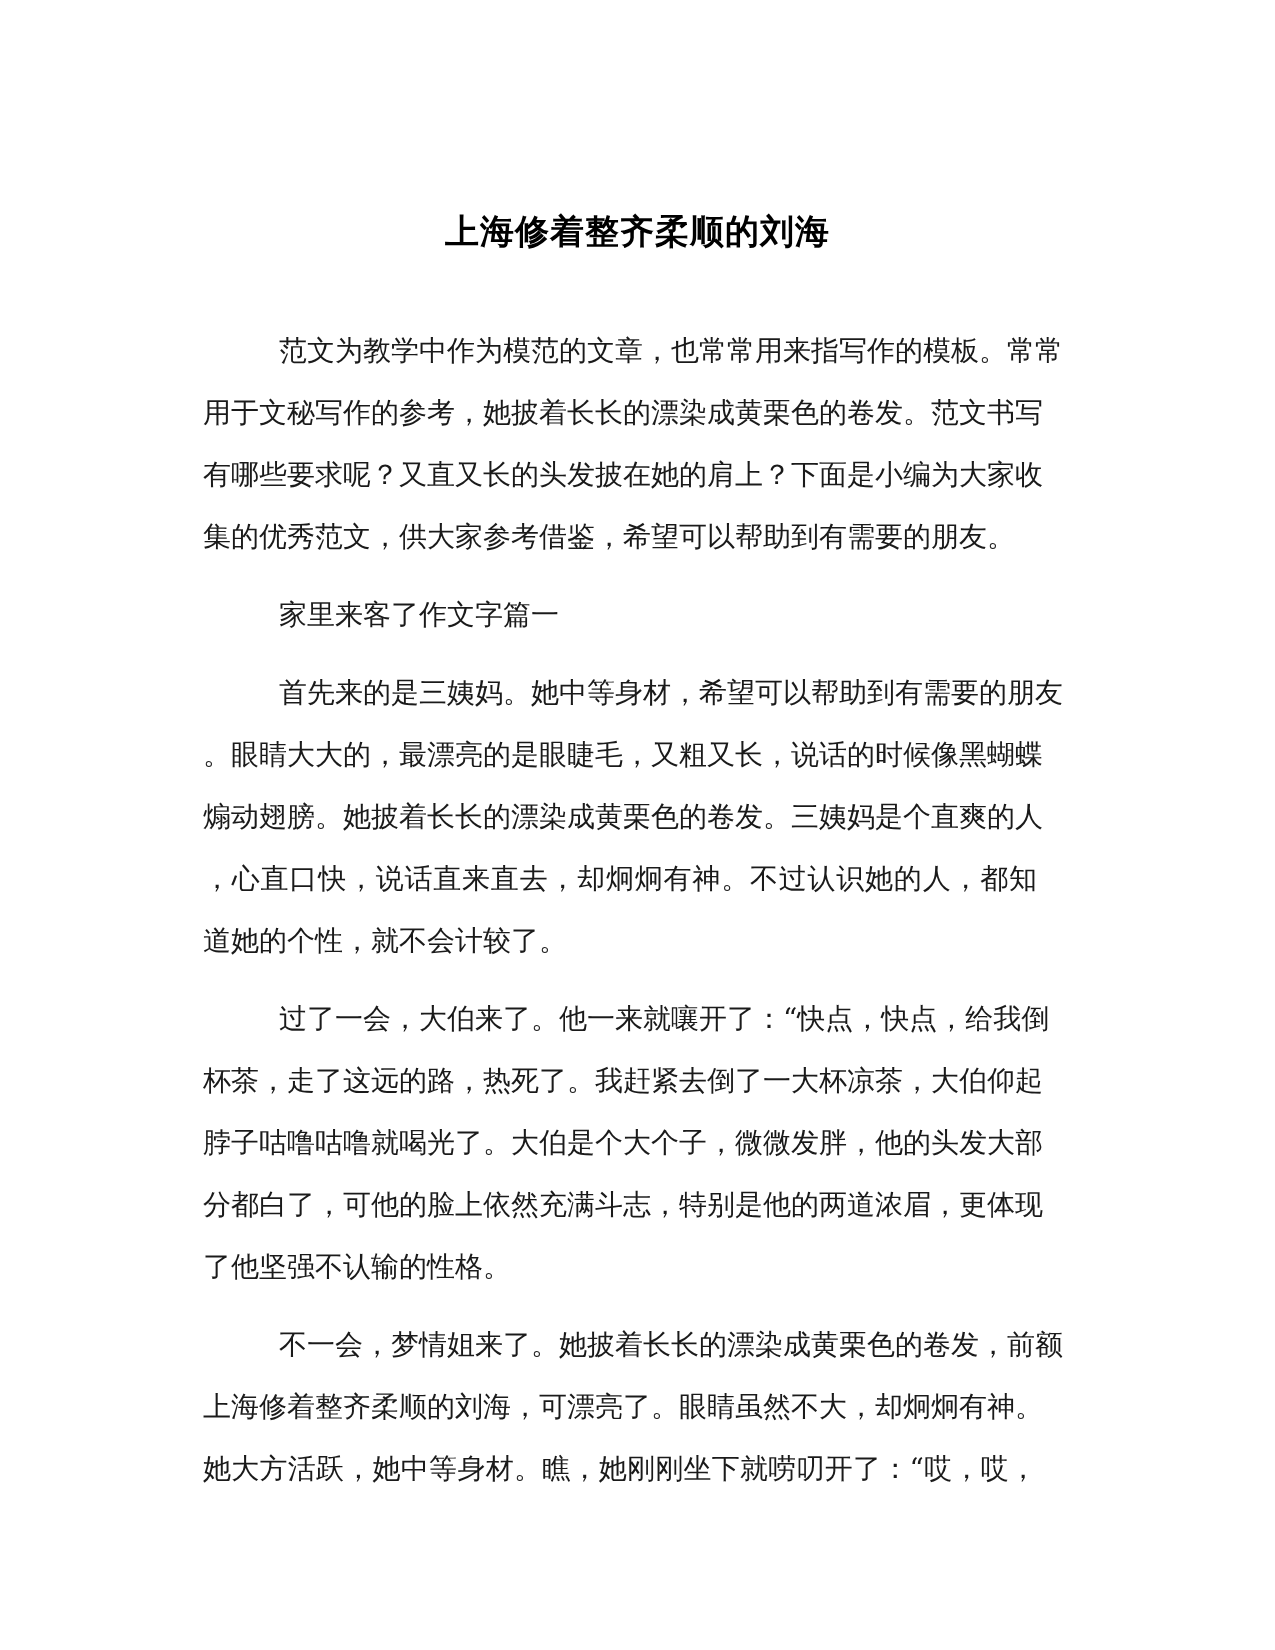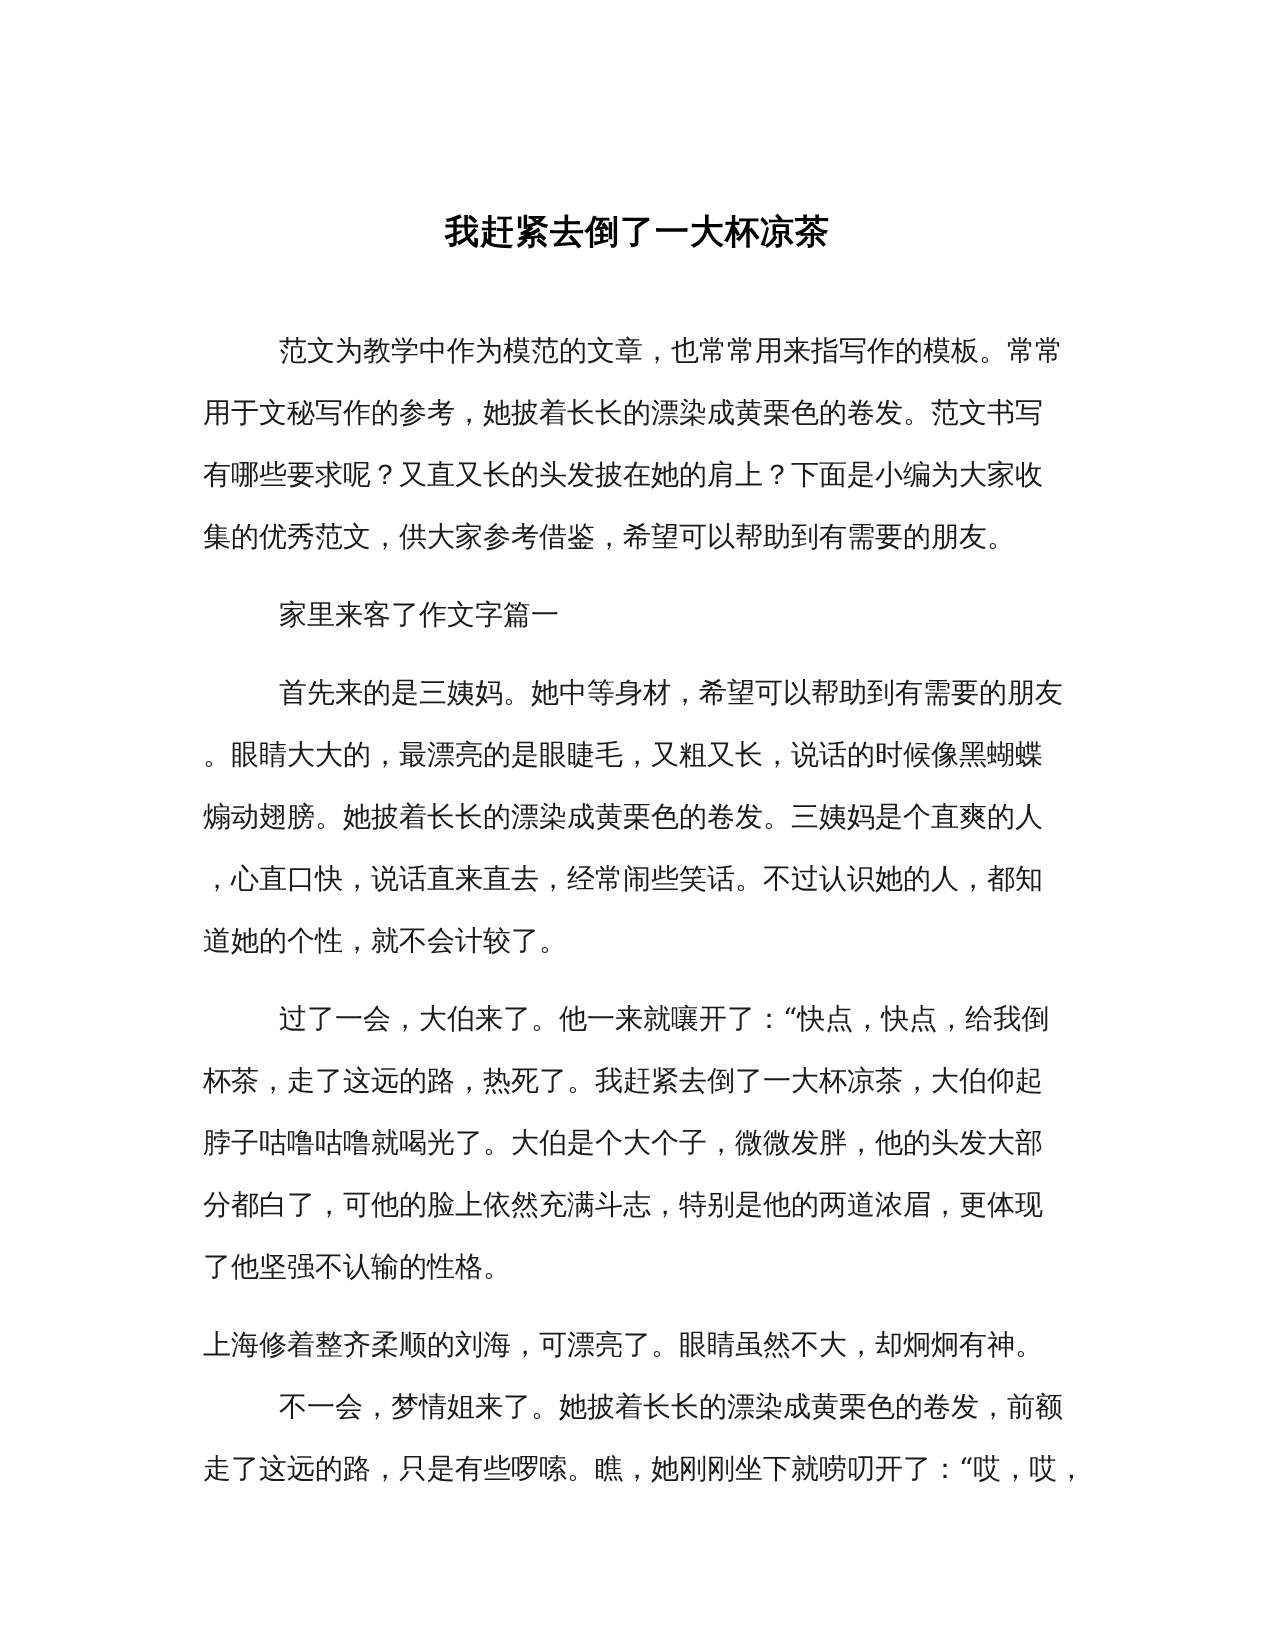--- a/index.html
+++ b/index.html
@@ -49,44 +49,44 @@
     text-align-last: left;
   }
   .text-line.indent {
     padding-left: 76px;
   }
 </style>
 </head>
 <body>
 
 <div class="page">
-  <h1 class="doc-title">我赶紧去倒了一大杯凉茶</h1>
+  <h1 class="doc-title">上海修着整齐柔顺的刘海</h1>
   <div class="doc-body">
       <div class="paragraph">
         <div class="text-line indent">范文为教学中作为模范的文章，也常常用来指写作的模板。常常</div>
         <div class="text-line">用于文秘写作的参考，她披着长长的漂染成黄栗色的卷发。范文书写</div>
         <div class="text-line">有哪些要求呢？又直又长的头发披在她的肩上？下面是小编为大家收</div>
         <div class="text-line end">集的优秀范文，供大家参考借鉴，希望可以帮助到有需要的朋友。</div>
       </div>
       <div class="paragraph">
         <div class="text-line indent end">家里来客了作文字篇一</div>
       </div>
       <div class="paragraph">
         <div class="text-line indent">首先来的是三姨妈。她中等身材，希望可以帮助到有需要的朋友</div>
         <div class="text-line">。眼睛大大的，最漂亮的是眼睫毛，又粗又长，说话的时候像黑蝴蝶</div>
         <div class="text-line">煽动翅膀。她披着长长的漂染成黄栗色的卷发。三姨妈是个直爽的人</div>
-        <div class="text-line">，心直口快，说话直来直去，经常闹些笑话。不过认识她的人，都知</div>
+        <div class="text-line">，心直口快，说话直来直去，却炯炯有神。不过认识她的人，都知</div>
         <div class="text-line end">道她的个性，就不会计较了。</div>
       </div>
       <div class="paragraph">
         <div class="text-line indent">过了一会，大伯来了。他一来就嚷开了：“快点，快点，给我倒</div>
         <div class="text-line">杯茶，走了这远的路，热死了。我赶紧去倒了一大杯凉茶，大伯仰起</div>
         <div class="text-line">脖子咕噜咕噜就喝光了。大伯是个大个子，微微发胖，他的头发大部</div>
         <div class="text-line">分都白了，可他的脸上依然充满斗志，特别是他的两道浓眉，更体现</div>
         <div class="text-line end">了他坚强不认输的性格。</div>
       </div>
       <div class="paragraph">
+        <div class="text-line indent">不一会，梦情姐来了。她披着长长的漂染成黄栗色的卷发，前额</div>
         <div class="text-line">上海修着整齐柔顺的刘海，可漂亮了。眼睛虽然不大，却炯炯有神。</div>
-        <div class="text-line indent">不一会，梦情姐来了。她披着长长的漂染成黄栗色的卷发，前额</div>
-        <div class="text-line">走了这远的路，只是有些啰嗦。瞧，她刚刚坐下就唠叨开了：“哎，哎，</div>
+        <div class="text-line">她大方活跃，她中等身材。瞧，她刚刚坐下就唠叨开了：“哎，哎，</div>
       </div>
     </div>
 </div>
 
 </body></html>

